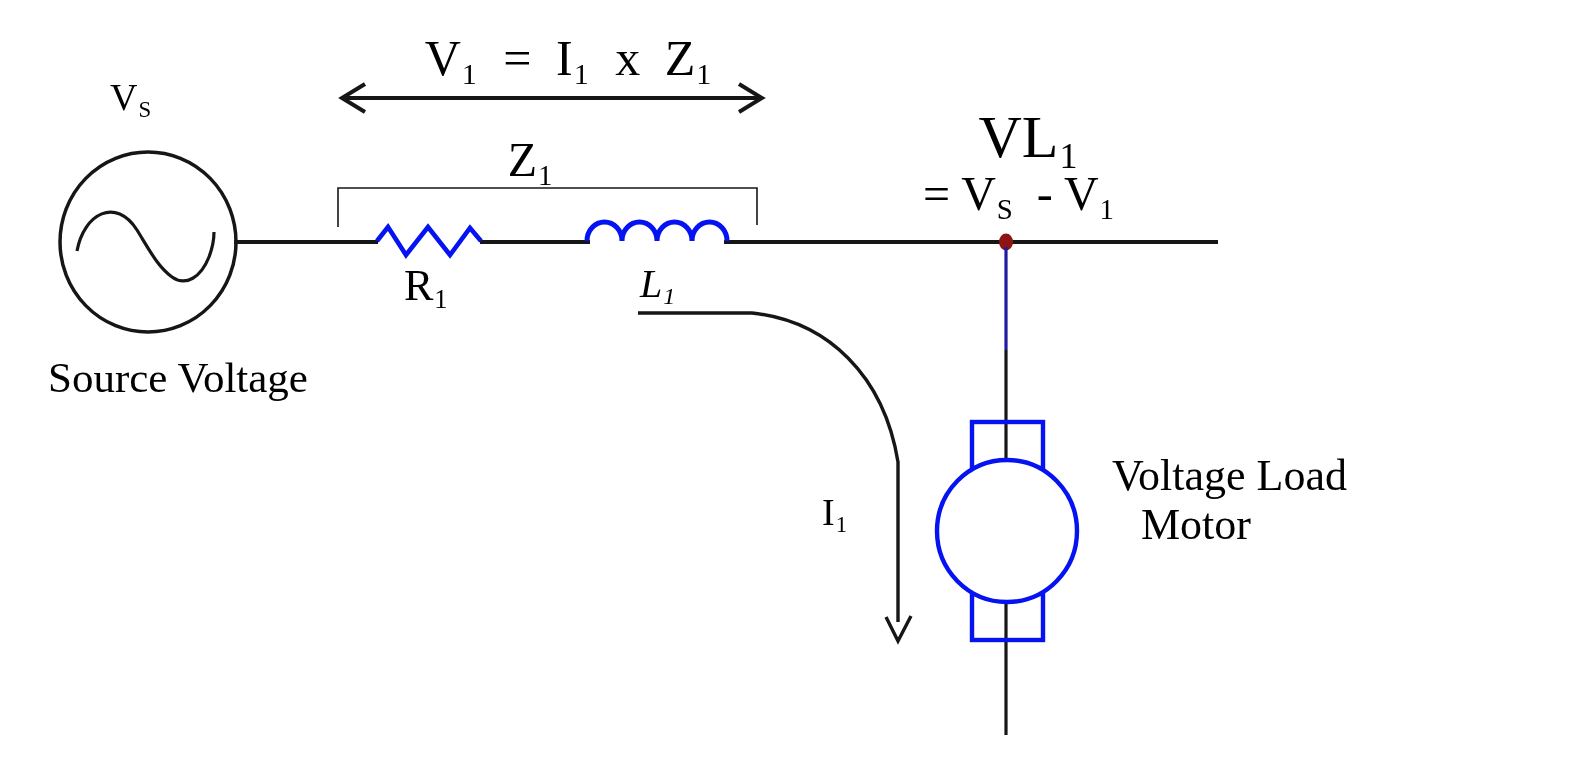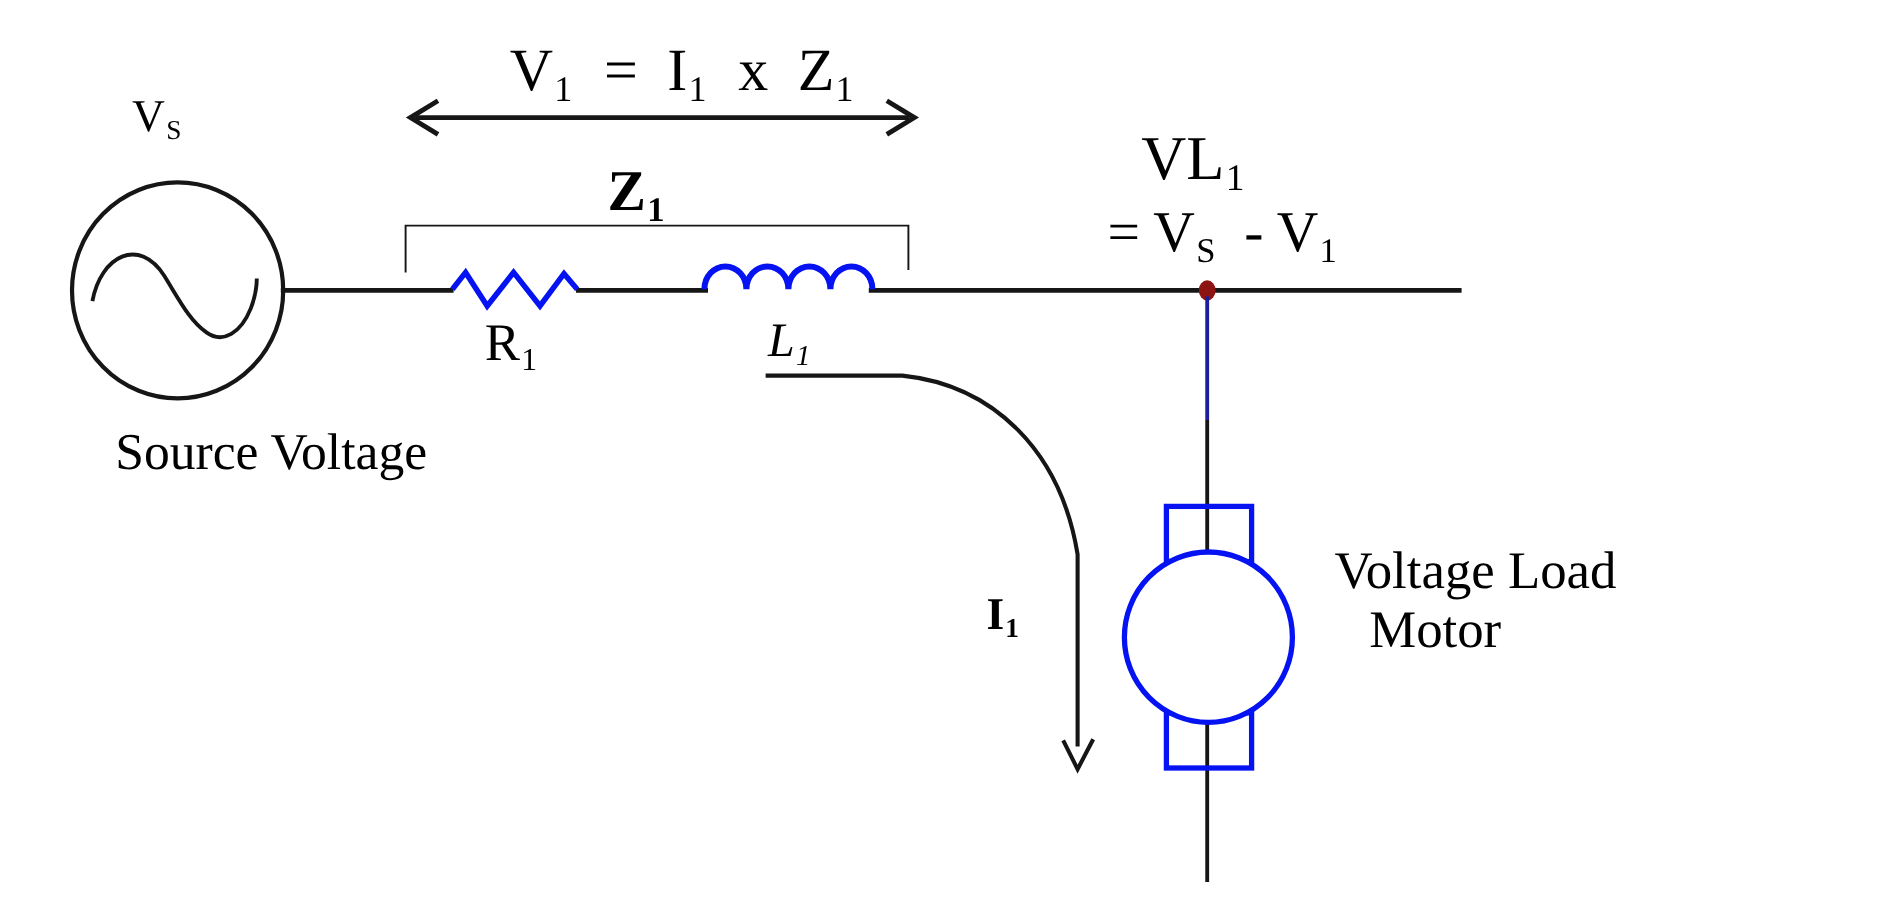--- a/index.html
+++ b/index.html
@@ -20,34 +20,34 @@
   .coil       { stroke:var(--component); stroke-width:5; fill:none; }
   .branch-blue{ stroke:var(--branch); stroke-width:3.2; fill:none; }
   .branch-blk { stroke:var(--wire); stroke-width:3.2; fill:none; }
   .node-dot   { fill:var(--node); stroke:none; }
   .motor-rect { stroke:var(--component); stroke-width:4.4; fill:none; }
   .motor-circ { stroke:var(--component); stroke-width:4.4; fill:#fff; }
   .curve      { stroke:var(--wire); stroke-width:3.4; fill:none; }
 
   .lbl { position:absolute; color:var(--text,#000); line-height:1; white-space:nowrap; }
   .ctr { text-align:center; }
-  .b   { font-weight:bold; }
+  .b   { font-weight:normal; }
   .sub { font-size:0.60em; vertical-align:-0.30em; margin-left:1px; }
   .g14 { margin-left:14px; }
   .g12 { margin-left:12px; }
 
   .eq-v1      { left:368px; top:33px;  width:400px; font-size:50px; }
   .vs-lbl     { left:110px; top:78px;  font-size:38px; }
   .z1-lbl     { left:330px; top:136px; width:400px; font-size:48px; }
   .r1-lbl     { left:404px; top:264px; font-size:44px; }
   .l1-lbl     { left:640px; top:264px; font-size:40px;font-style:italic; }
-  .vl1-l1     { left:894px; top:107px; width:200px; font-size:52px; }
+  .vl1-l1     { left:928px; top:107px; width:200px; font-size:60px; }
   .vl1-l2     { left:864px; top:170px; width:250px; font-size:48px;text-align:right; }
   .i1-lbl     { left:822px; top:493px; font-size:38px; }
-  .src-cap    { left:48px;  top:356px; font-size:43px;margin-left:48px; }
+  .src-cap    { left:48px;  top:356px; font-size:43px; }
   .load-cap1  { left:1112px; top:454px; font-size:44px; }
   .load-cap2  { left:1141px; top:503px; font-size:44px; }
 </style>
 </head>
 <body>
 
 <div class="canvas">
 
   <svg class="schematic" width="1576" height="770" viewBox="0 0 1576 770">
 

